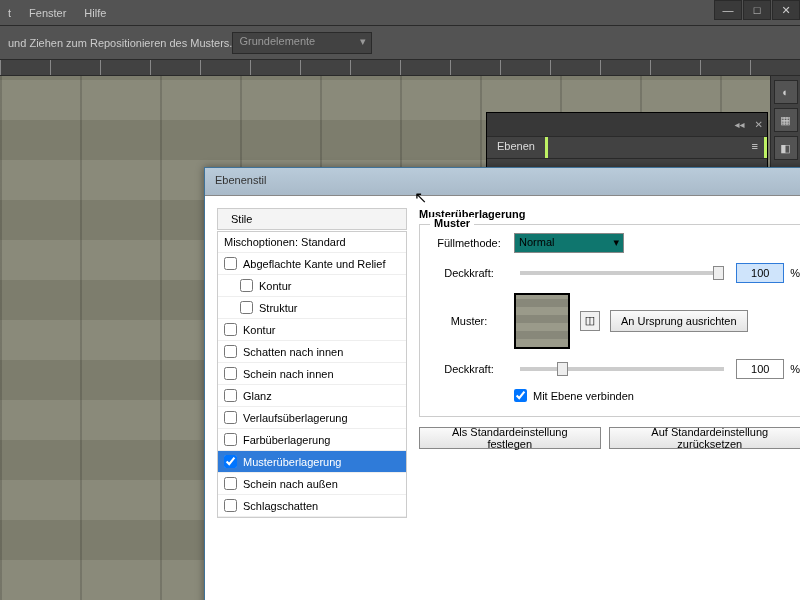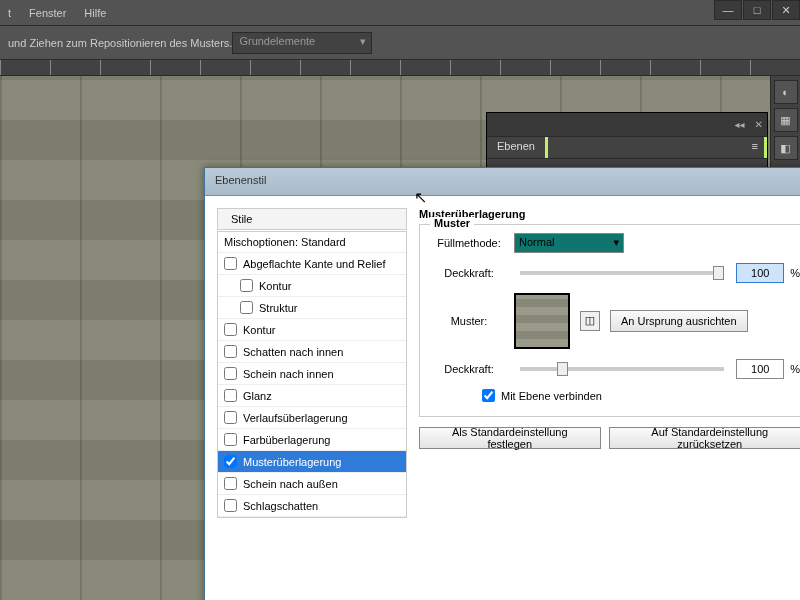--- a/index.html
+++ b/index.html
@@ -195,21 +195,21 @@
           </div>
         </div>
         <div class="row">
           <label>Deckkraft:</label>
           <div class="slider">
               <div class="thumb" style="left:18%"></div>
             </div>
           <input class="numbox plain" value="100" style="">
           <span>%</span>
         </div>
-        <div class="row" style="margin-left:52px;margin-bottom:0">
+        <div class="row" style="margin-left:84px;margin-bottom:0">
           <input type="checkbox" checked="" style="">
           <span>Mit Ebene verbinden</span>
         </div>
       </div>
       <div class="btnrow">
         <button class="btn">Als Standardeinstellung festlegen</button>
         <button class="btn">Auf Standardeinstellung zurücksetzen</button>
       </div>
     </div>
   </div>

